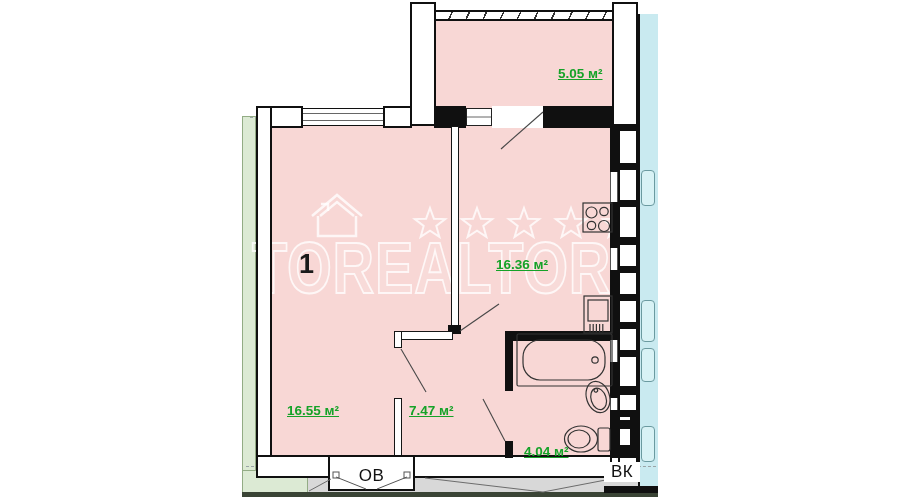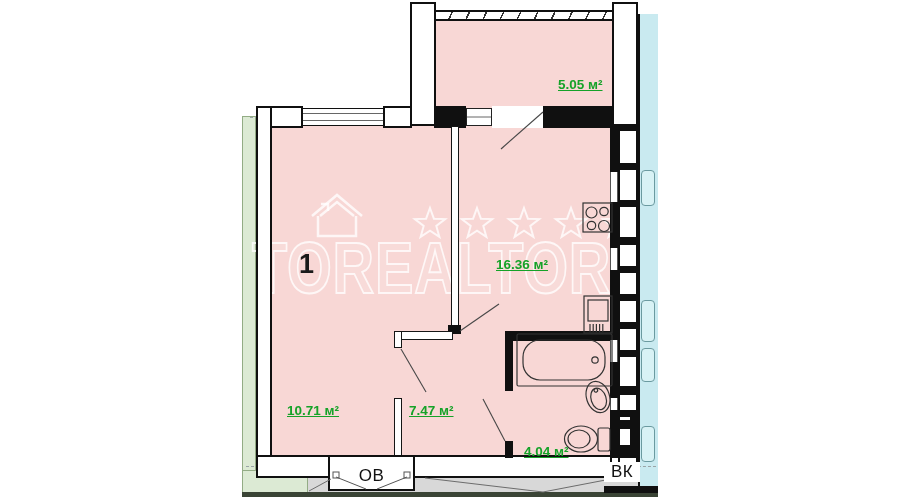--- a/index.html
+++ b/index.html
@@ -169,23 +169,23 @@
       <path d="M425 478 L543 492 L616 478"></path>
       <path d="M309 491 L331 479"></path>
     </g>
     <g stroke="#555" stroke-width="1" fill="none">
       <path d="M336 477 L366 489 M407 477 L377 489"></path>
       <rect x="333" y="472" width="6" height="6"></rect>
       <rect x="404" y="472" width="6" height="6"></rect>
     </g>
   </svg>
 
-  <div class="abs z11 greenlbl" style="left:558px;top:77px;">5.05 м²</div>
+  <div class="abs z11 greenlbl" style="left:558px;top:66px;">5.05 м²</div>
   <div class="abs z11 greenlbl" style="left:496px;top:257px;">16.36 м²</div>
-  <div class="abs z11 greenlbl" style="left:287px;top:403px;">10.71 м²</div>
+  <div class="abs z11 greenlbl" style="left:287px;top:403px;">16.55 м²</div>
   <div class="abs z11 greenlbl" style="left:409px;top:403px;">7.47 м²</div>
   <div class="abs z11 greenlbl" style="left:524px;top:444px;">4.04 м²</div>
 
   <div class="abs z11" style="left:299px;top:249px;font-size:27px;font-weight:bold;color:#1a1a1a;">1</div>
 
   <div class="abs z11 shaftlbl" style="left:328px;top:466px;width:87px;">ОВ</div>
   <div class="abs z11 shaftlbl" style="left:604px;top:462px;width:36px;background:#fff;">ВК</div>
 
 </div>
 

